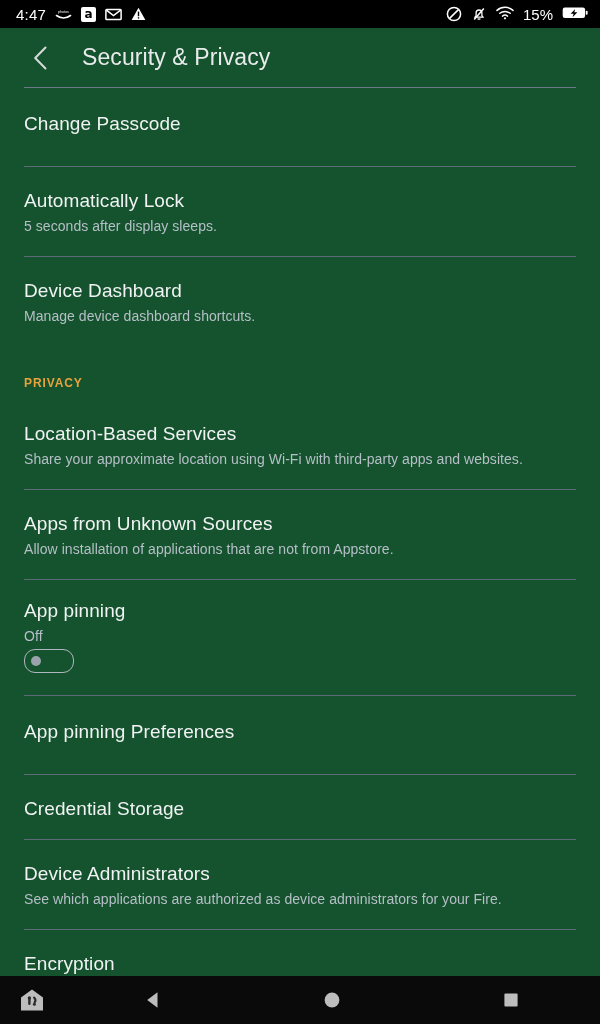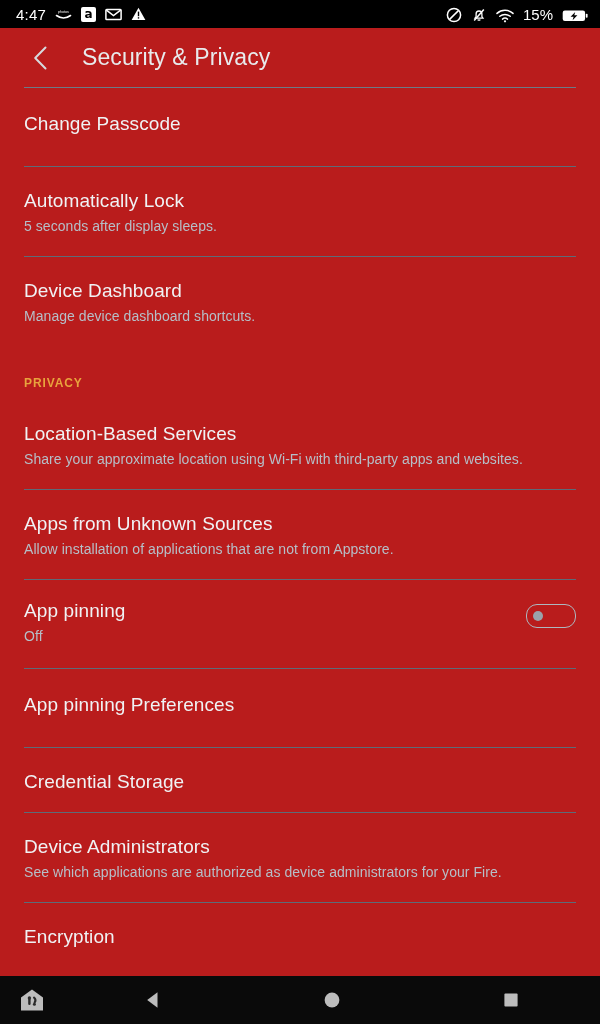--- a/index.html
+++ b/index.html
@@ -12,21 +12,21 @@
     width: 600px;
     height: 1024px;
     overflow: hidden;
     font-family: "Liberation Sans", "DejaVu Sans", sans-serif;
     -webkit-font-smoothing: antialiased;
   }
   .device {
     position: relative;
     width: 600px;
     height: 1024px;
-    background: #b91c1c;
+    background: #14532d;
     display: flex;
     flex-direction: column;
   }
 
   
   .status-bar {
     height: 28px;
     flex: 0 0 28px;
     background: #000000;
     display: flex;
@@ -36,21 +36,21 @@
     color: #ffffff;
   }
   .status-left {
     display: flex;
     align-items: center;
     gap: 9px;
     flex: 1 1 auto;
   }
   .status-right {
     display: flex;
-    align-items: flex-end;
+    align-items: flex-start;
     gap: 9px;
   }
   .status-time {
     font-size: 15px;
     letter-spacing: 0.2px;
     color: #ffffff;
     font-family: "Liberation Sans", sans-serif;
   }
   .status-pct {
     font-size: 15px;
@@ -137,21 +137,21 @@
   }
   .divider {
     height: 1px;
     background: #5d6b78;
     margin: 0 24px;
   }
 
   
   .pad-title-only   { padding-top: 26px; padding-bottom: 32px; }
   .pad-with-sub     { padding-top: 24px; padding-bottom: 20px; }
-  .pad-toggle       { padding-top: 21px; padding-bottom: 22px; }
+  .pad-toggle       { padding-top: 21px; padding-bottom: 22px; flex-direction: column; }
 
   .section-header {
     padding: 30px 24px 10px 24px;
     font-size: 12px;
     font-weight: bold;
     letter-spacing: 0.9px;
     color: #e8a33d;
   }
 
   

